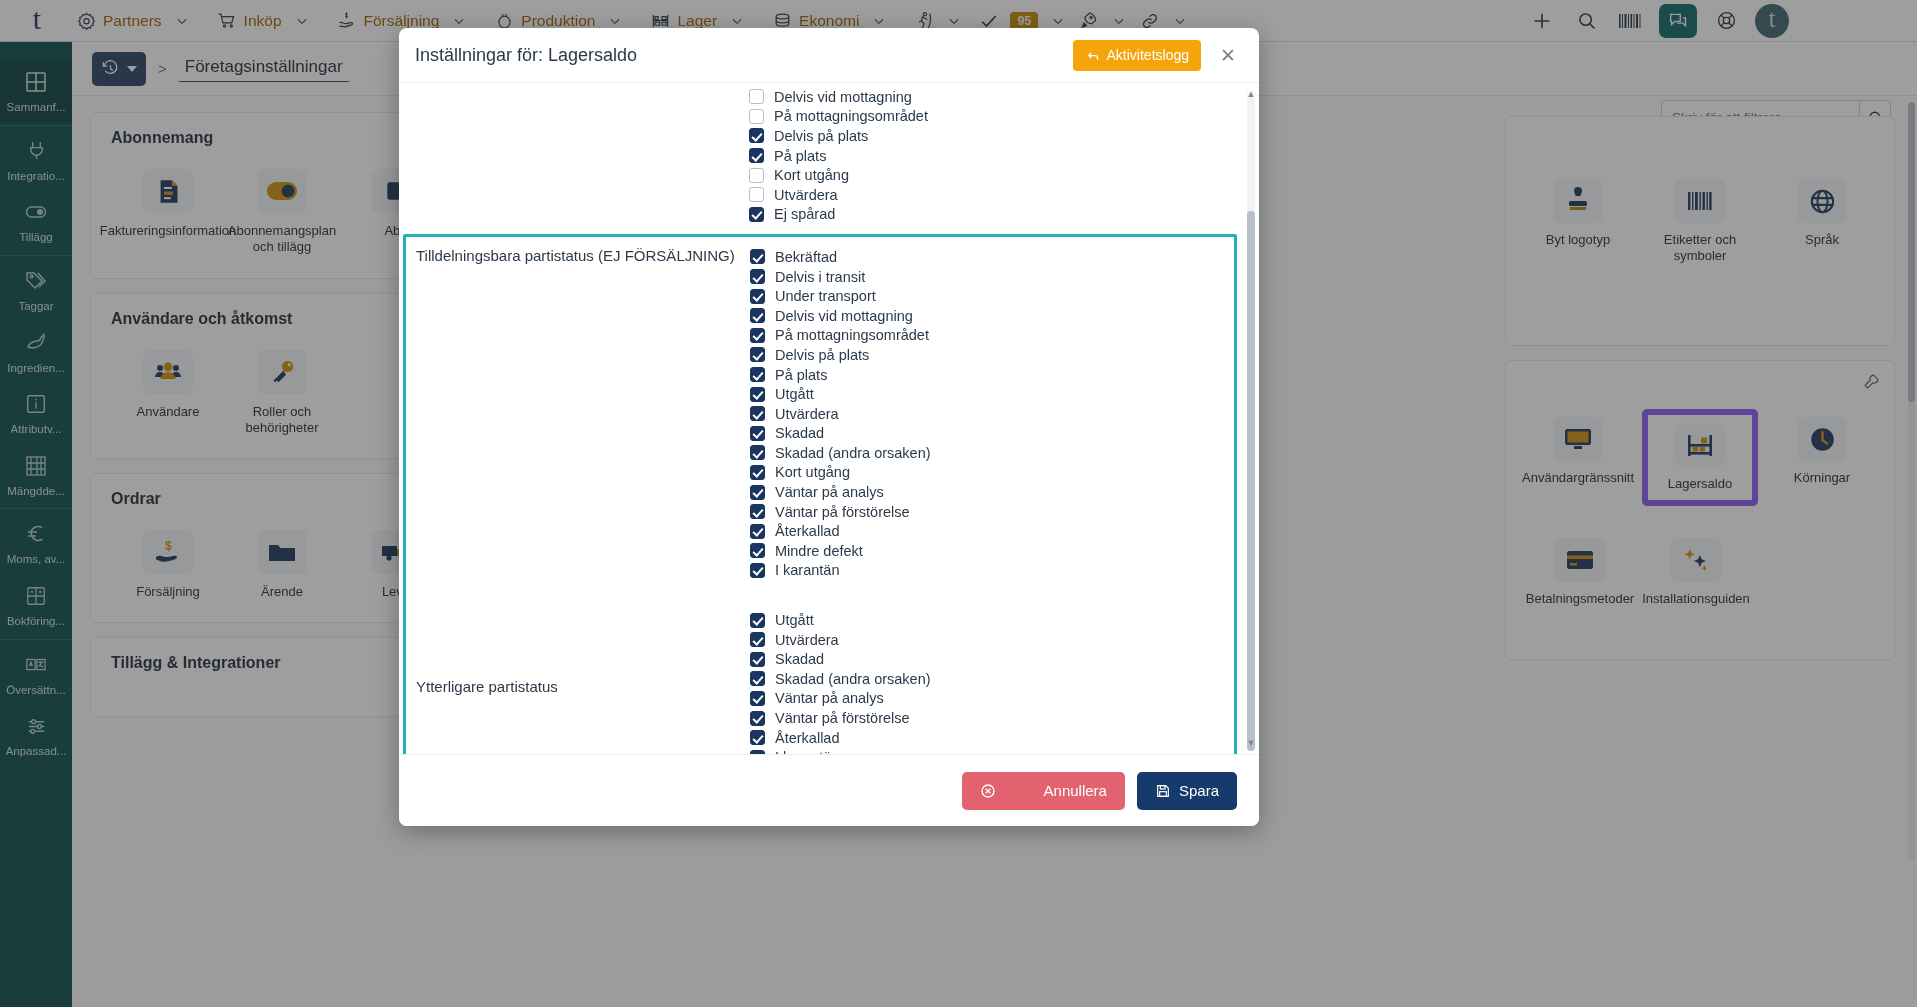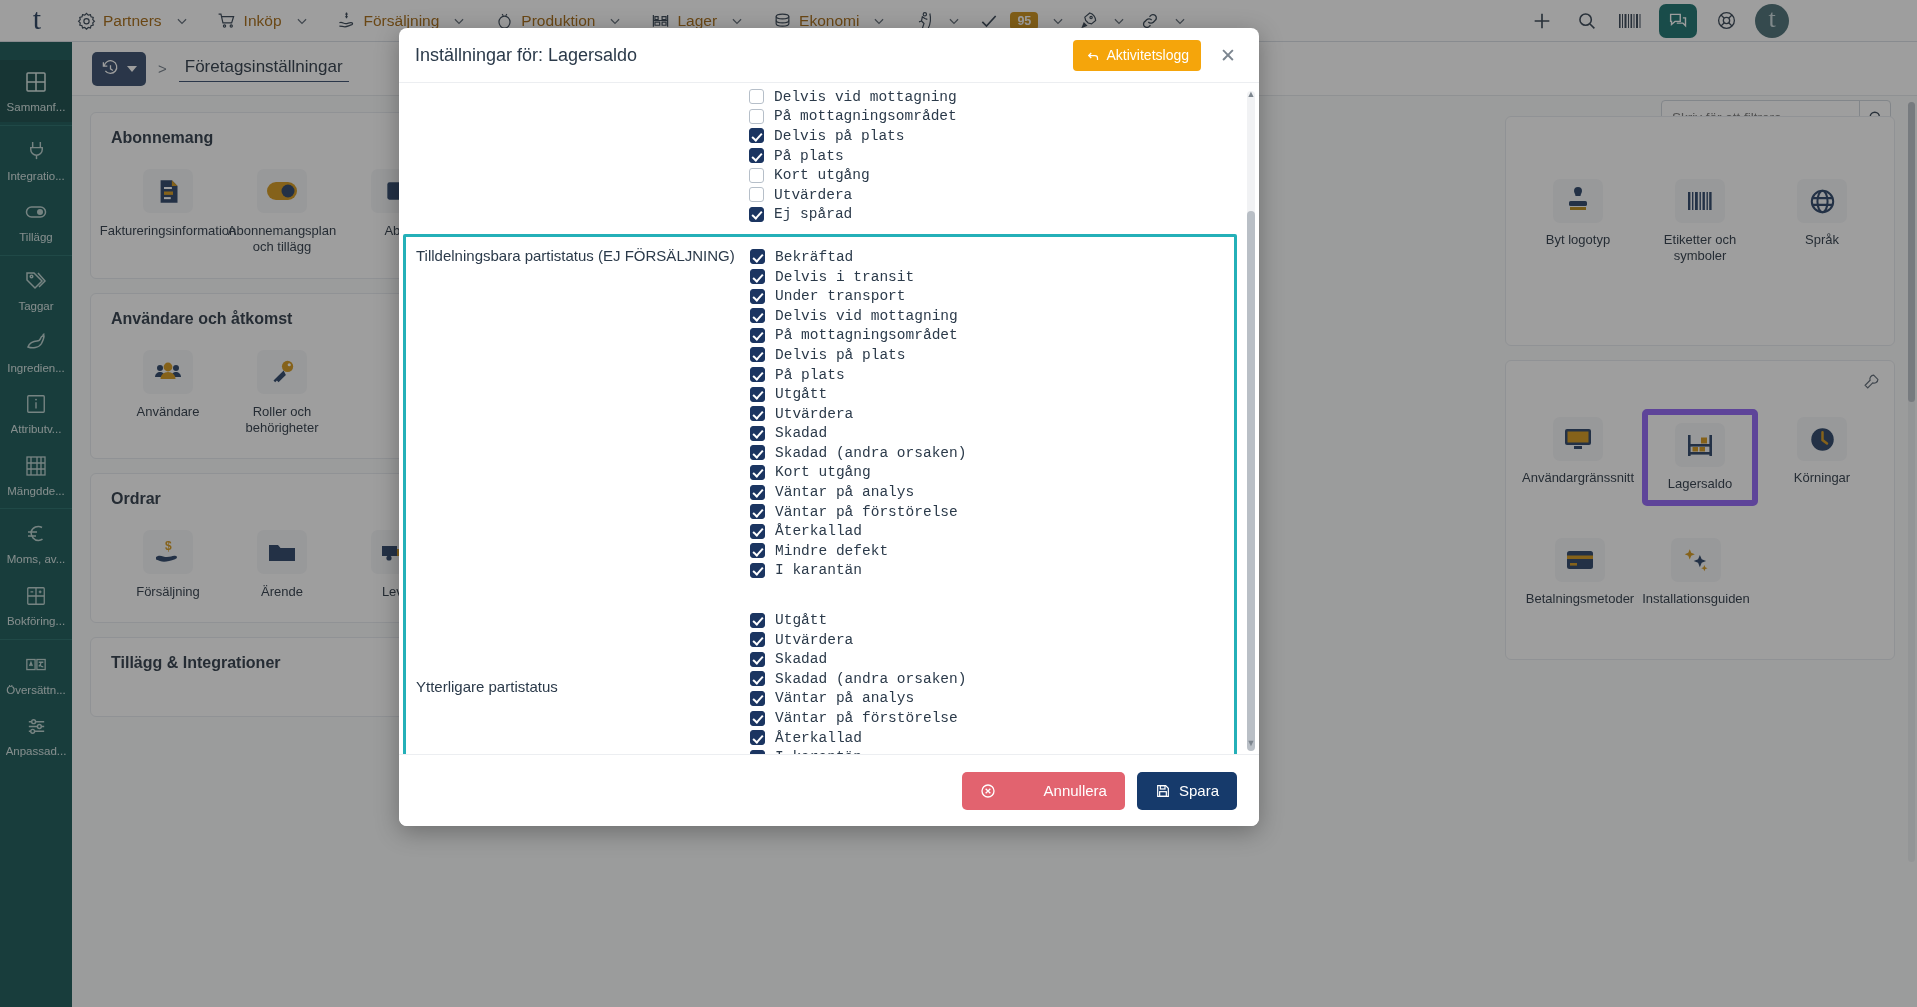--- a/index.html
+++ b/index.html
@@ -126,21 +126,21 @@
   }
   .modal-close { width: 30px; height: 30px; margin-left: 12px; display:flex;
     align-items:center; justify-content:center; color:#7b858f; font-size: 19px; cursor:pointer;}
 
   .modal-body { flex:1; position: relative; overflow: hidden; border-top: 1px solid #eceef1; }
   .scroll-area { position:absolute; inset: 0 18px 0 0; overflow: hidden; padding: 0 0 0 0; }
   .row {
     display:flex; align-items: flex-start; padding: 4px 0;
   }
   .row-label { width: 350px; padding-left: 14px; font-size: 15px; color:#2b3a4a; padding-top: 10px;}
-  .row-opts { flex: 1; padding-left: 0; font-family: Liberation Mono, monospace; }
+  .row-opts { flex: 1; padding-left: 0; }
   .opt { display:flex; align-items:center; gap: 10px; height: 19.6px; }
   .cb {
     width: 15px; height: 15px; border-radius: 3px; flex: 0 0 15px;
     border: 1.5px solid #b6bfc9; background: #fff; position: relative;
   }
   .cb.on { background: #1b3561; border-color:#1b3561; }
   .cb.on::after {
     content:""; position:absolute; left: 4px; top: 1.5px; width: 4px; height: 8px;
     border: solid #fff; border-width: 0 2px 2px 0; transform: rotate(42deg);
   }

